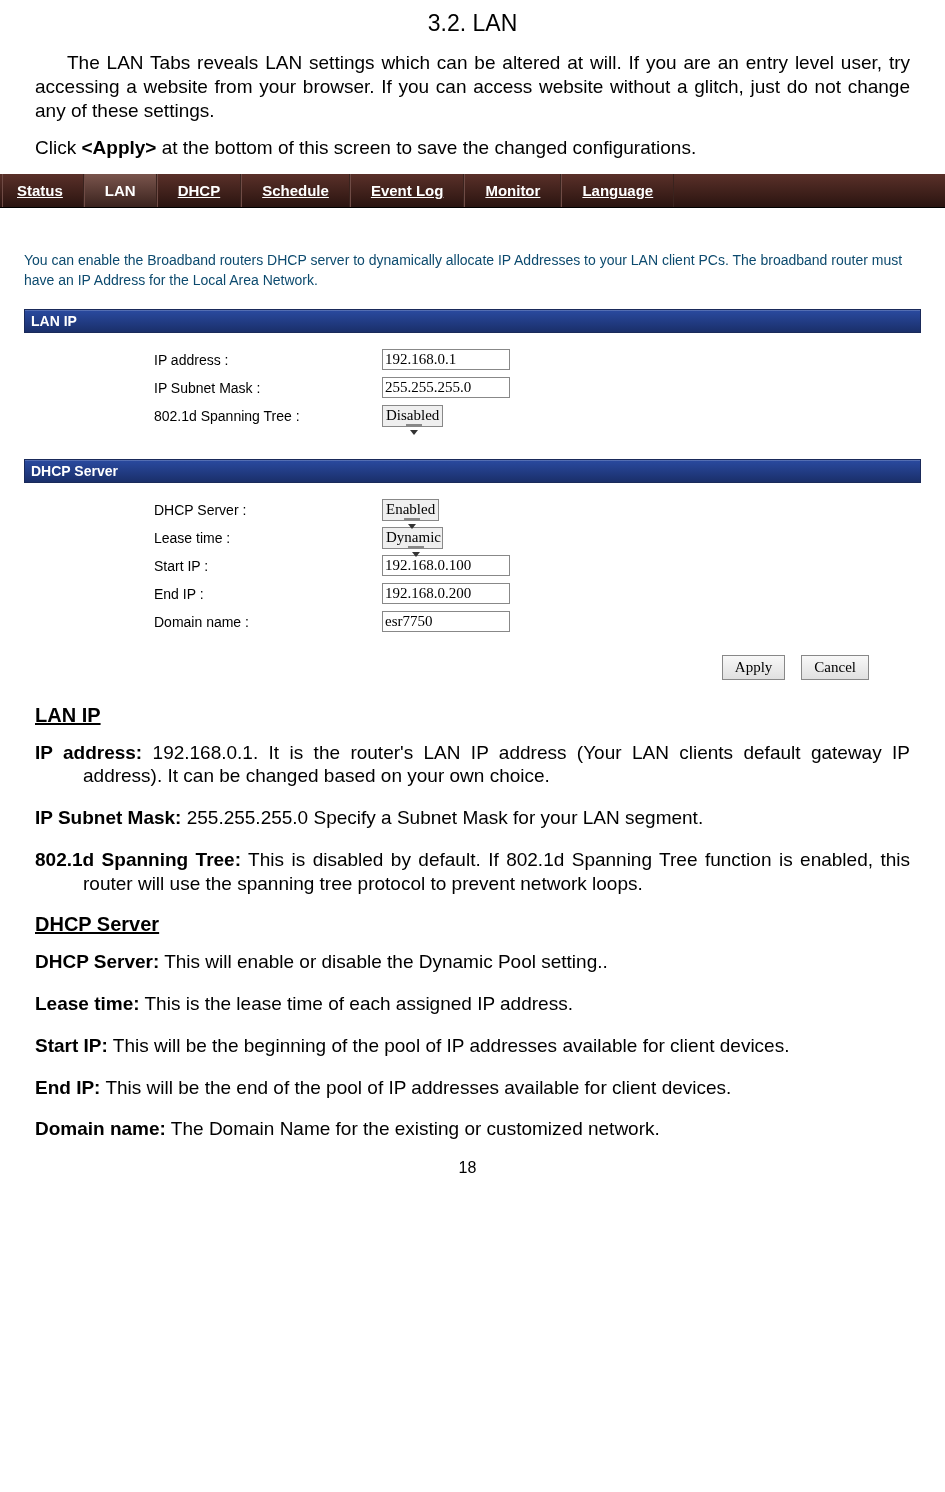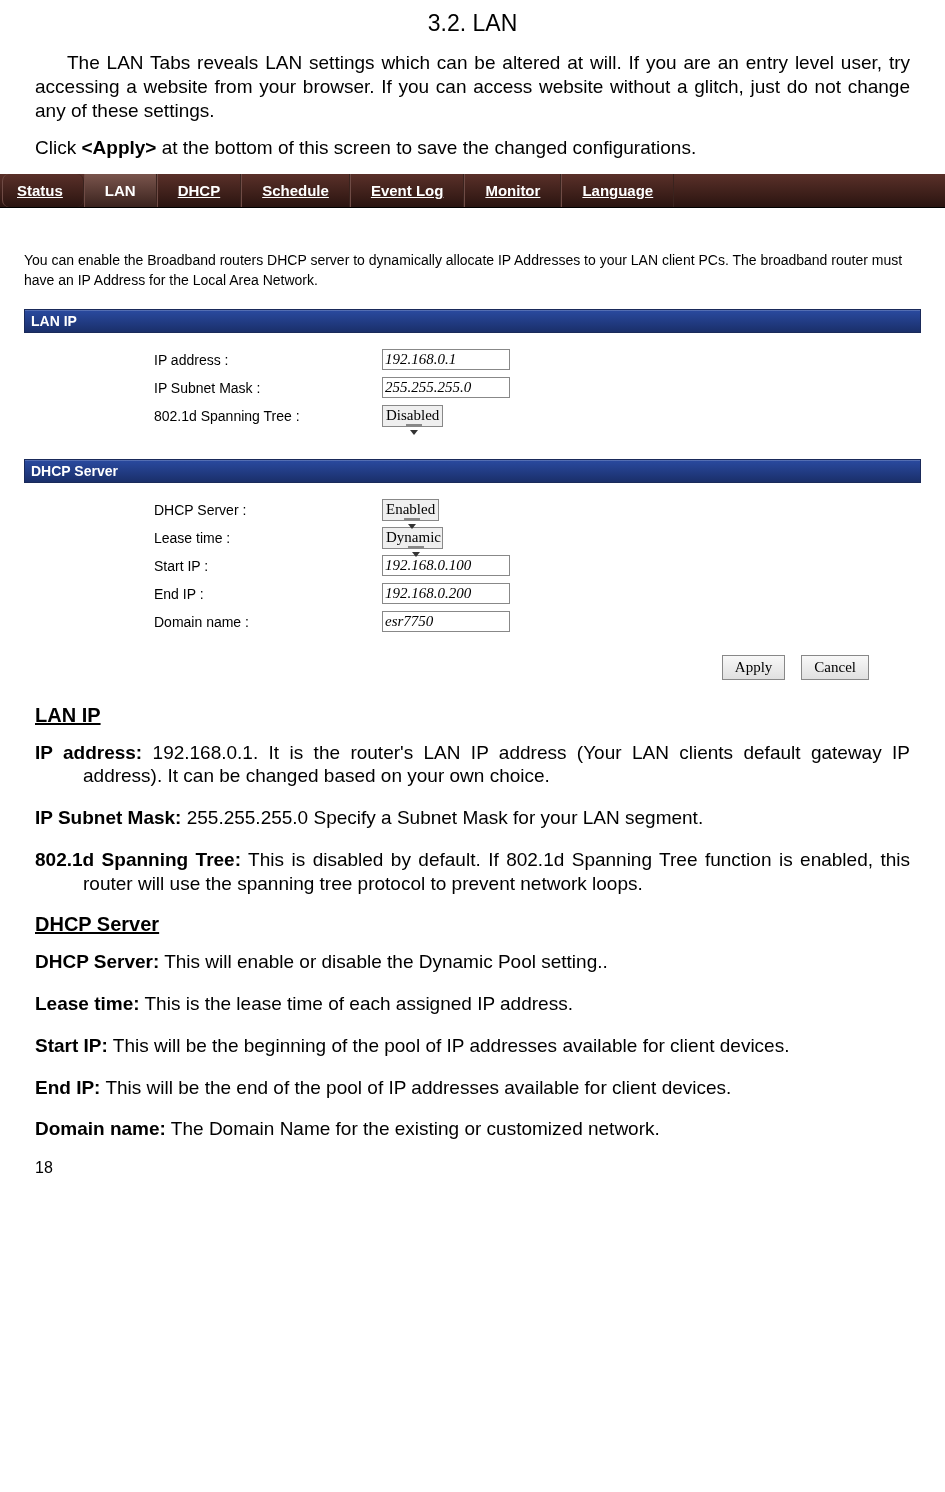--- a/index.html
+++ b/index.html
@@ -48,34 +48,34 @@
       font-weight: bold;
       text-decoration: underline;
       padding: 0 20px;
       height: 100%;
       display: flex;
       align-items: center;
       border-right: 1px solid #3a231e;
       border-left: 1px solid #6f4b45;
       cursor: pointer;
     }
-    .tab:first-child { padding-left: 14px; border-radius: 7px; }
+    .tab:first-child { padding-left: 14px; }
     .tab.active {
       background: linear-gradient(to bottom, #7a544c, #3a231e);
       text-decoration: none;
     }
     
     .screenshot-inner {
       padding: 42px 24px 12px 24px;
       font-family: Verdana, Arial, sans-serif;
     }
     .intro-line {
       font-size: 14px;
       line-height: 1.45;
-      color: #000000;
+      color: #0c4a6e;
       margin-bottom: 18px;
     }
     
     .blue-header {
       background: linear-gradient(to bottom, #2a4aa0, #1a2f6a);
       color: #fff;
       font-weight: bold;
       font-size: 14px;
       padding: 3px 6px;
       margin-bottom: 14px;
@@ -101,21 +101,20 @@
       margin-left: 35px;
     }
     .form-input {
       font-family: "Times New Roman", Times, serif;
       font-size: 15px;
       padding: 1px 2px;
       border: 1px solid #888;
       height: 21px;
       width: 128px;
       background: #fff;
-      font-style: italic;
     }
     .form-select {
       font-family: "Times New Roman", Times, serif;
       font-size: 15px;
       padding: 1px 3px 1px 3px;
       border: 1px solid #888;
       height: 22px;
       background: #efefef;
       display: inline-flex;
       align-items: center;
@@ -167,21 +166,21 @@
       font-size: 19px;
       line-height: 1.25;
       margin-bottom: 18px;
       text-align: justify;
     }
     .def-hang {
       padding-left: 48px;
       text-indent: -48px;
     }
     .page-number {
-      text-align: left;
+      text-align: center;
       font-size: 16px;
       margin-top: 10px;
       padding-right: 10px;
     }
   </style>
 </head>
 <body>
 
 <div class="page">
 

